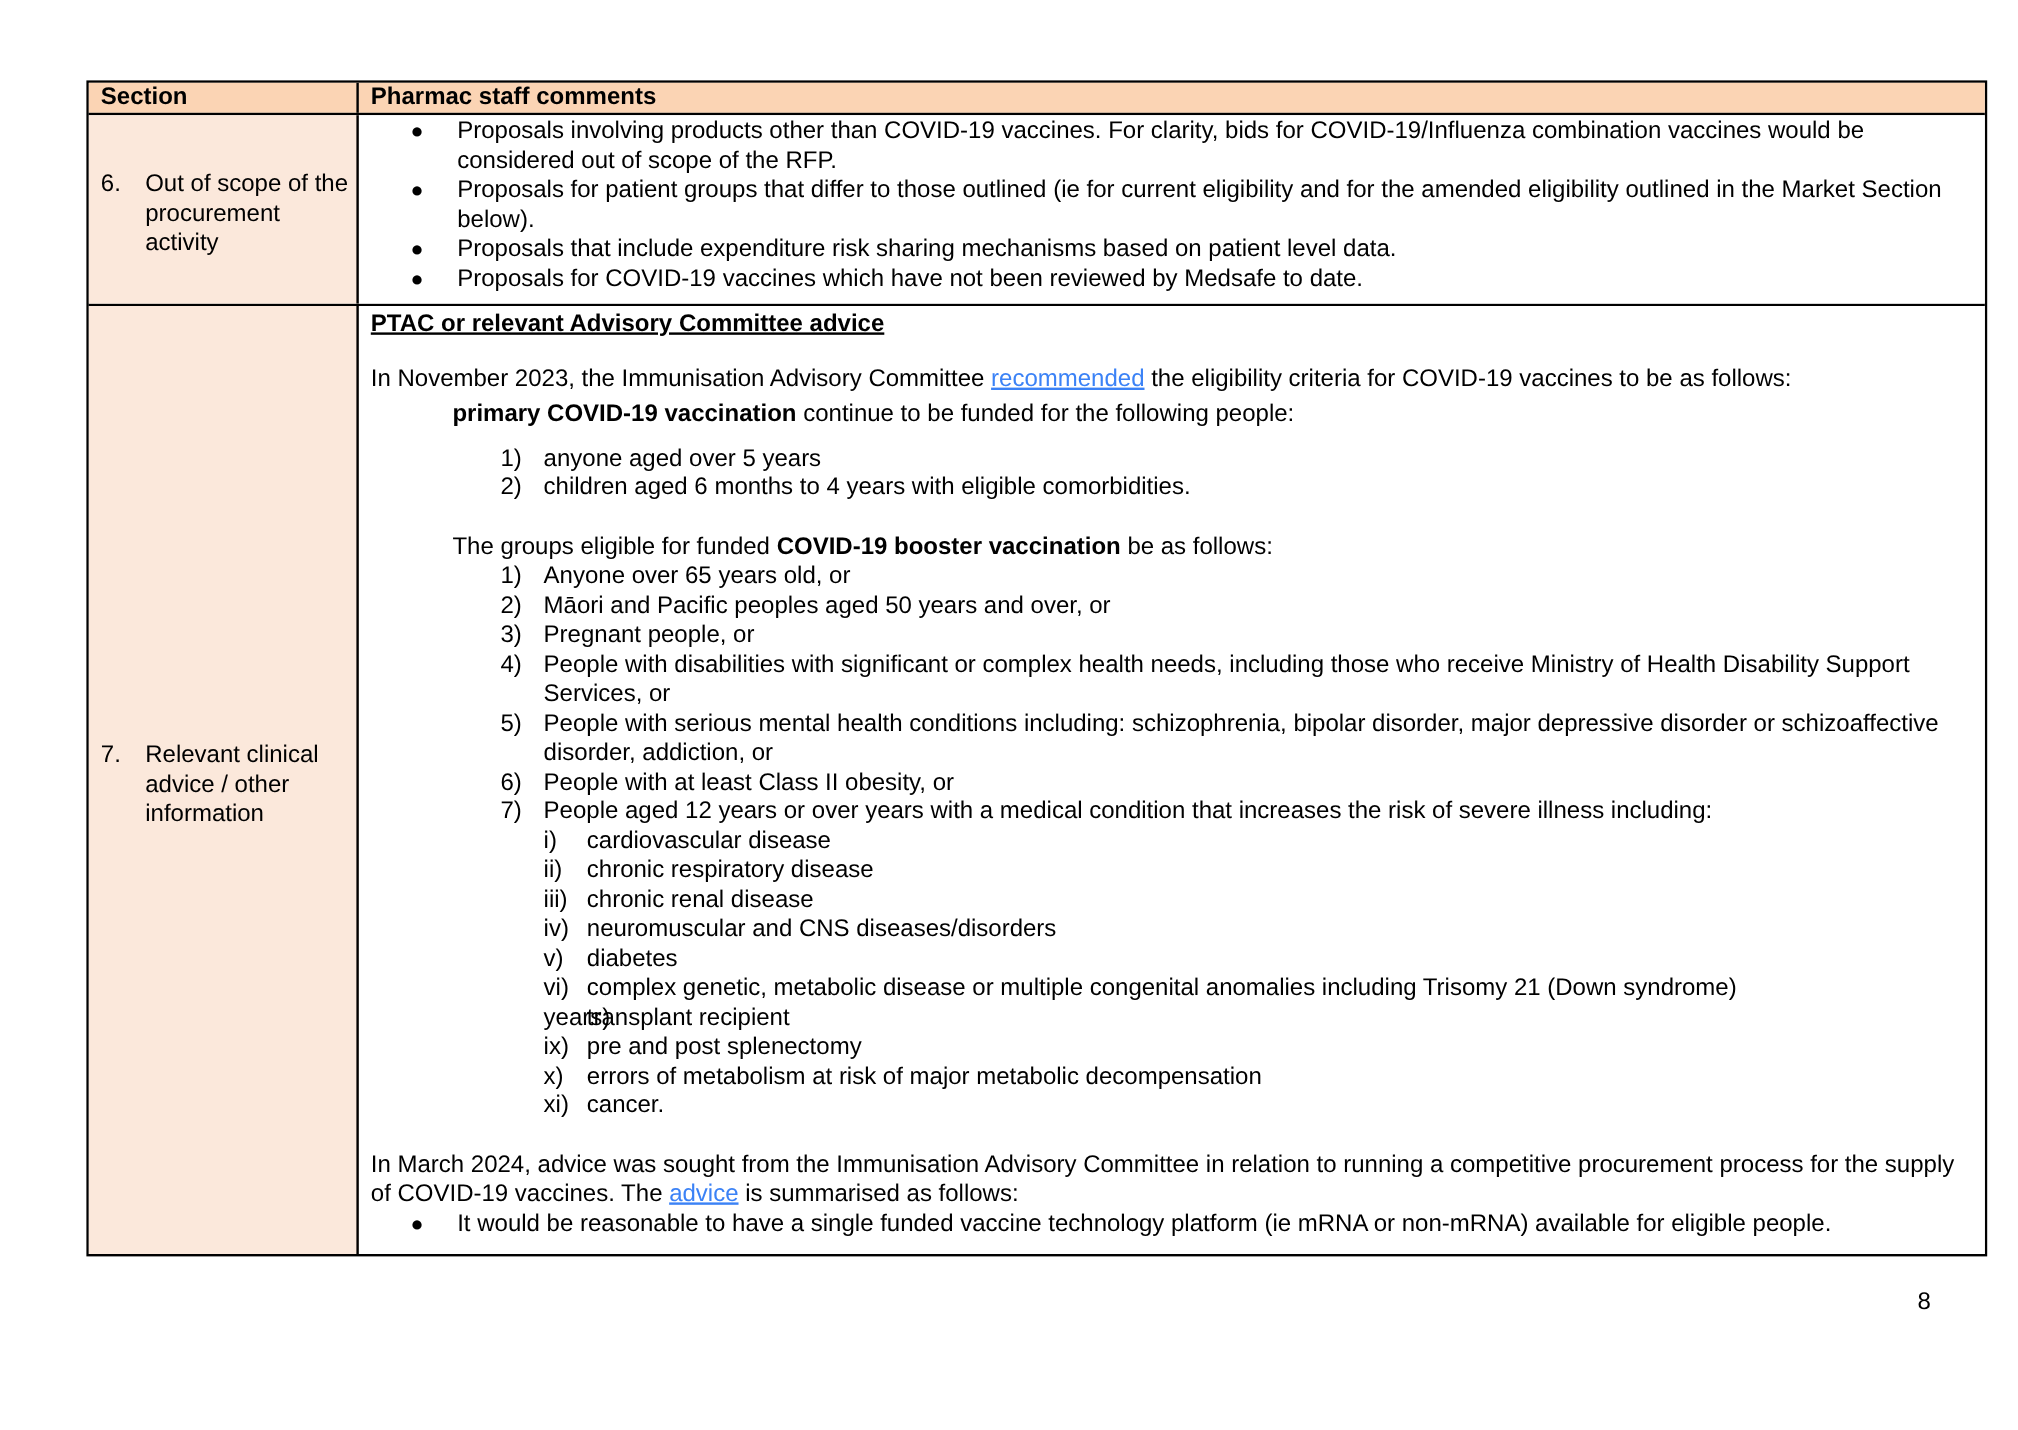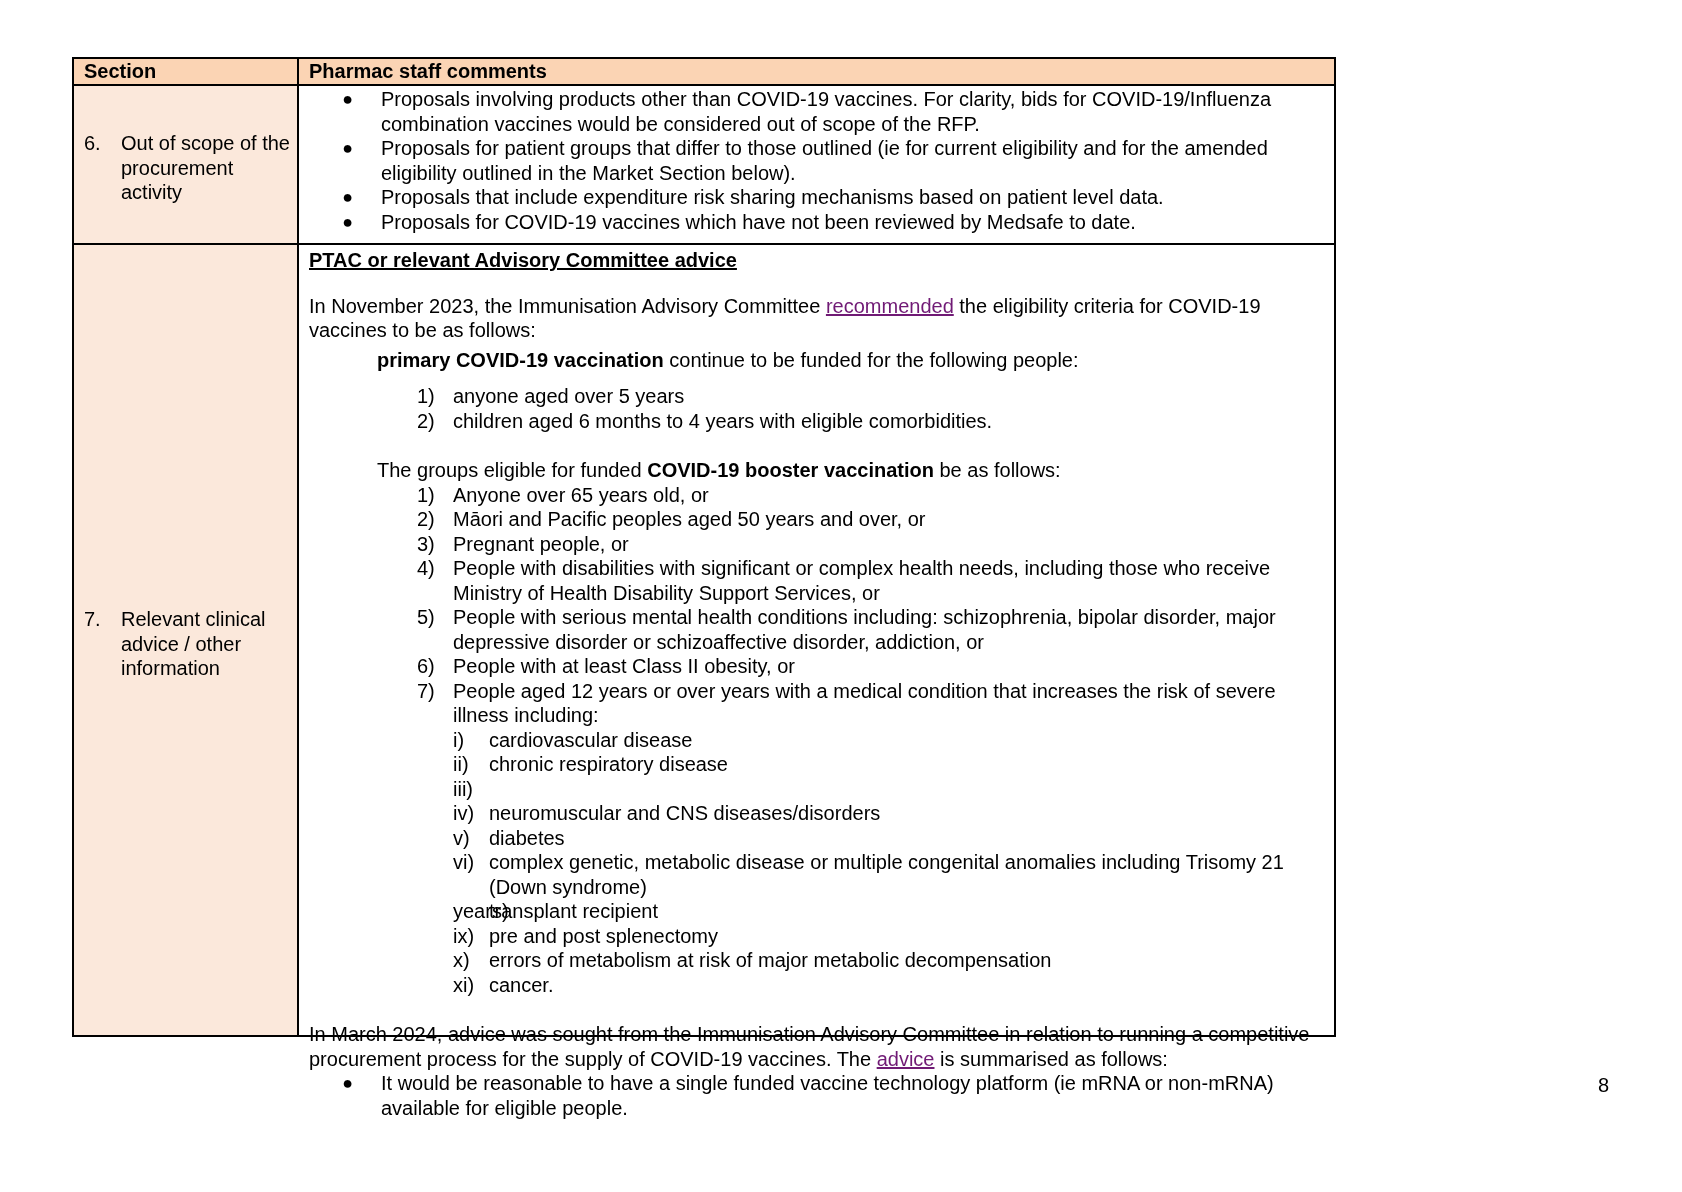--- a/index.html
+++ b/index.html
@@ -2,42 +2,42 @@
 <html><head>
   <meta charset="utf-8">
   <style>
     html, body { margin: 0; padding: 0; background: #ffffff; }
     body {
       width: 1682px; height: 1192px; position: relative; overflow: hidden;
       font-family: "Liberation Sans", sans-serif; color: #000;
       font-size: 20px; line-height: 24.5px;
     }
     .tbl {
-      position: absolute; left: 72px; top: 57px; width: 1264px;
+      position: absolute; left: 72px; top: 67px; width: 1584px;
       border: 2px solid #000; box-sizing: border-box;
     }
     .row { display: flex; border-top: 2px solid #000; }
     .row.header { border-top: none; background: #fbd4b4; height: 25px; }
     .row.header .c1, .row.header .c2 { font-weight: bold; line-height: 25px; }
     .c1 {
       width: 225px; flex: 0 0 225px; border-right: 2px solid #000;
       box-sizing: border-box; padding-left: 10px;
     }
     .c2 { flex: 1; padding-left: 10px; padding-right: 20px; box-sizing: border-box; }
     .row.body .c1 { background: #fbe8db; position: relative; }
     .row.body .c2 { background: #ffffff; }
     .sec-label { position: absolute; left: 10px; display: flex; }
     .sec-num { width: 37px; flex: 0 0 37px; }
     .sec-text { width: 170px; }
     .bul { display: flex; }
     .bul .dot { width: 72px; flex: 0 0 72px; text-align: right; padding-right: 28px; box-sizing: border-box; font-size: 18px; }
     .bul .txt { flex: 1; }
     .heading-u { font-weight: bold; text-decoration: underline; margin-top: 3px; }
     .para { margin-top: 0; }
-    a.lnk { color: #701a75; text-decoration: underline; }
+    a.lnk { color: #3b82f6; text-decoration: underline; }
     .indent1 { padding-left: 68px; }
     .num { display: flex; padding-left: 108px; }
     .num .n { width: 36px; flex: 0 0 36px; }
     .num .t { flex: 1; }
     .rom { display: flex; padding-left: 144px; }
     .rom .n { width: 36px; flex: 0 0 36px; }
     .rom .t { flex: 1; }
     .gap { height: 25px; }
     .page-num { position: absolute; left: 1598px; top: 1073px; font-size: 20px; }
   </style>
@@ -137,20 +137,21 @@
       <div class="rom">
           <span class="n">i)</span>
           <span class="t">cardiovascular disease</span>
         </div>
       <div class="rom">
           <span class="n">ii)</span>
           <span class="t">chronic respiratory disease</span>
         </div>
       <div class="rom">
           <span class="n">iii)</span>
+          <span class="t">chronic renal disease</span>
         </div>
       <div class="rom">
           <span class="n">iv)</span>
           <span class="t">neuromuscular and CNS diseases/disorders</span>
         </div>
       <div class="rom">
           <span class="n">v)</span>
           <span class="t">diabetes</span>
         </div>
       <div class="rom">

